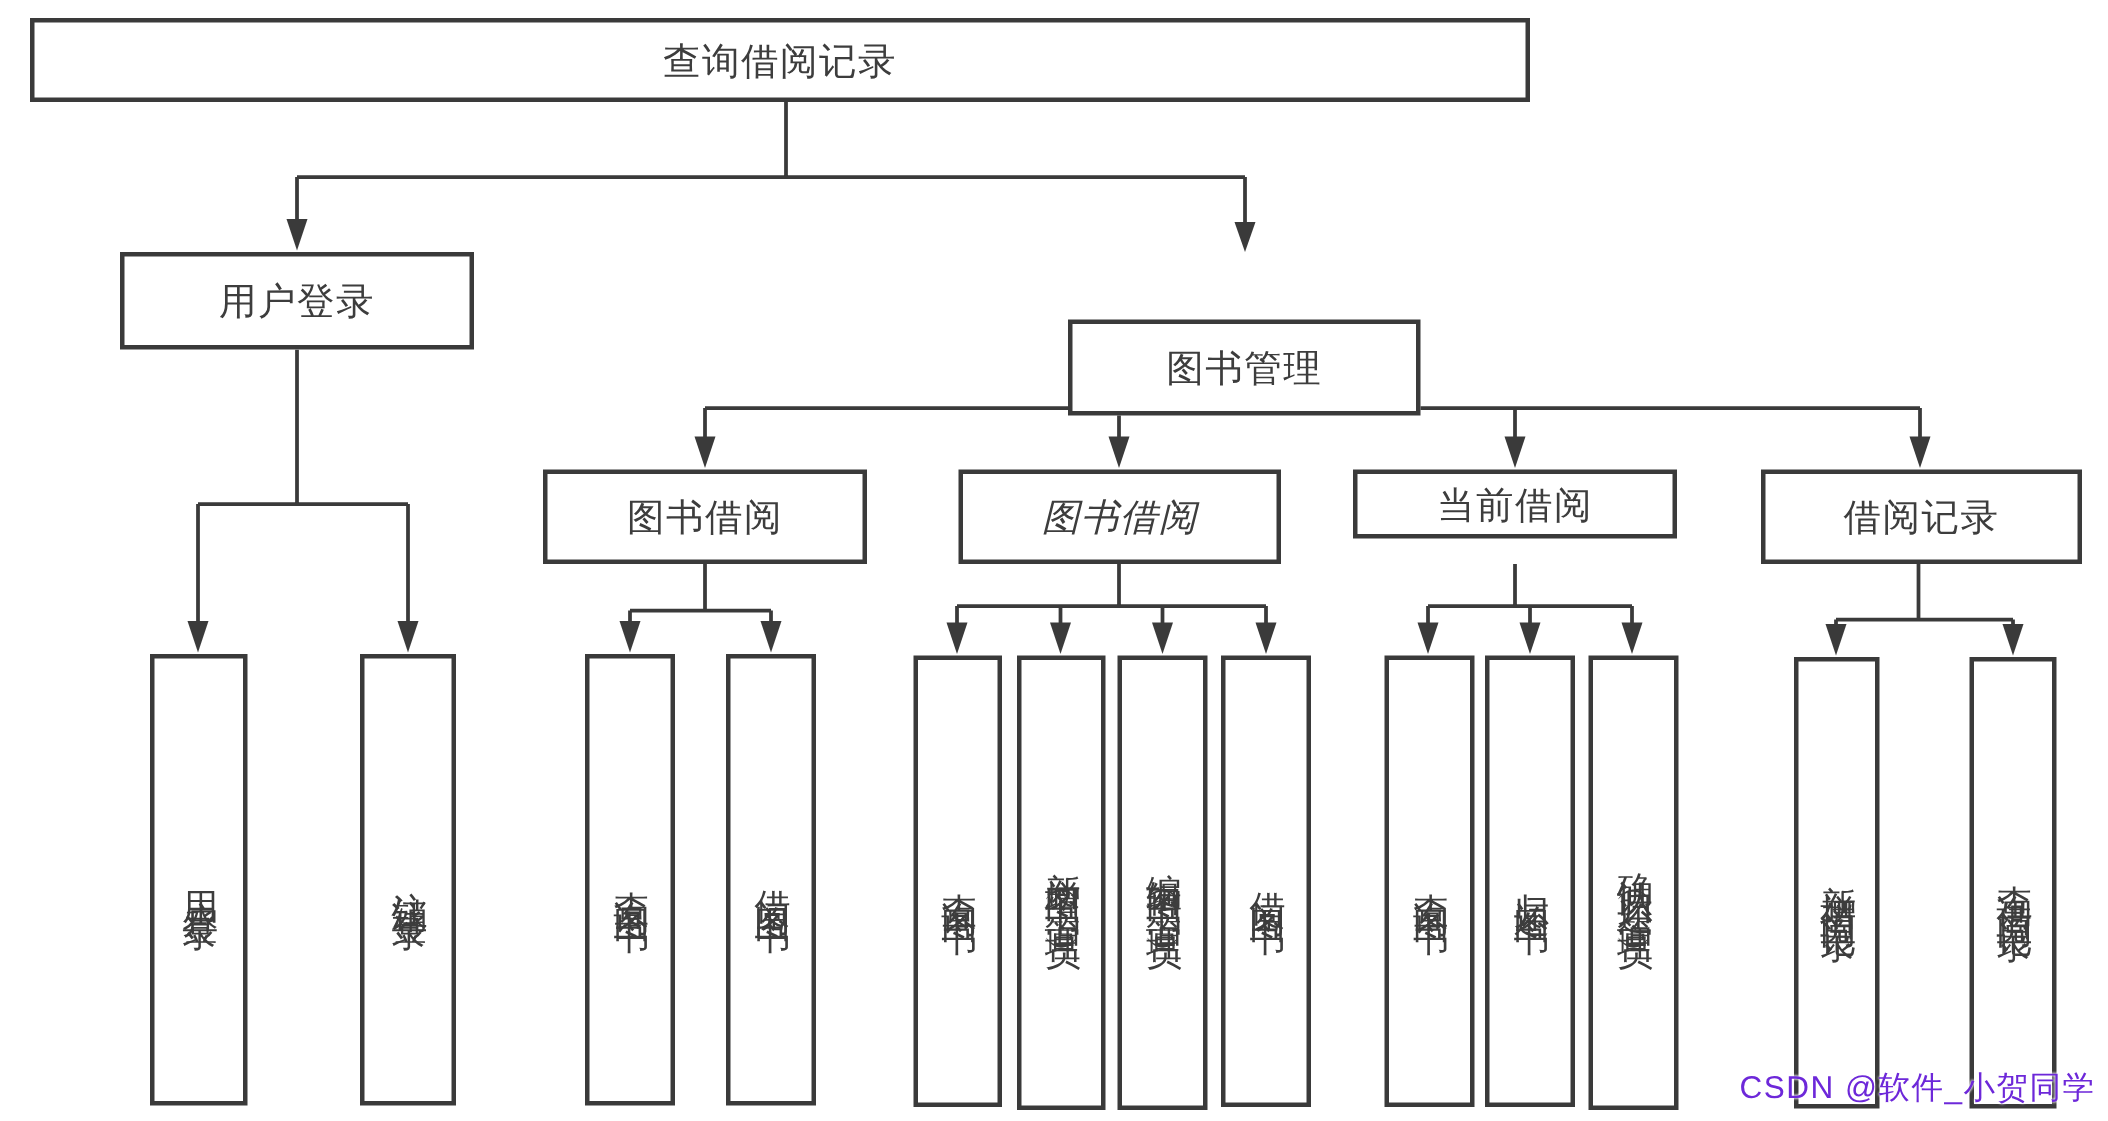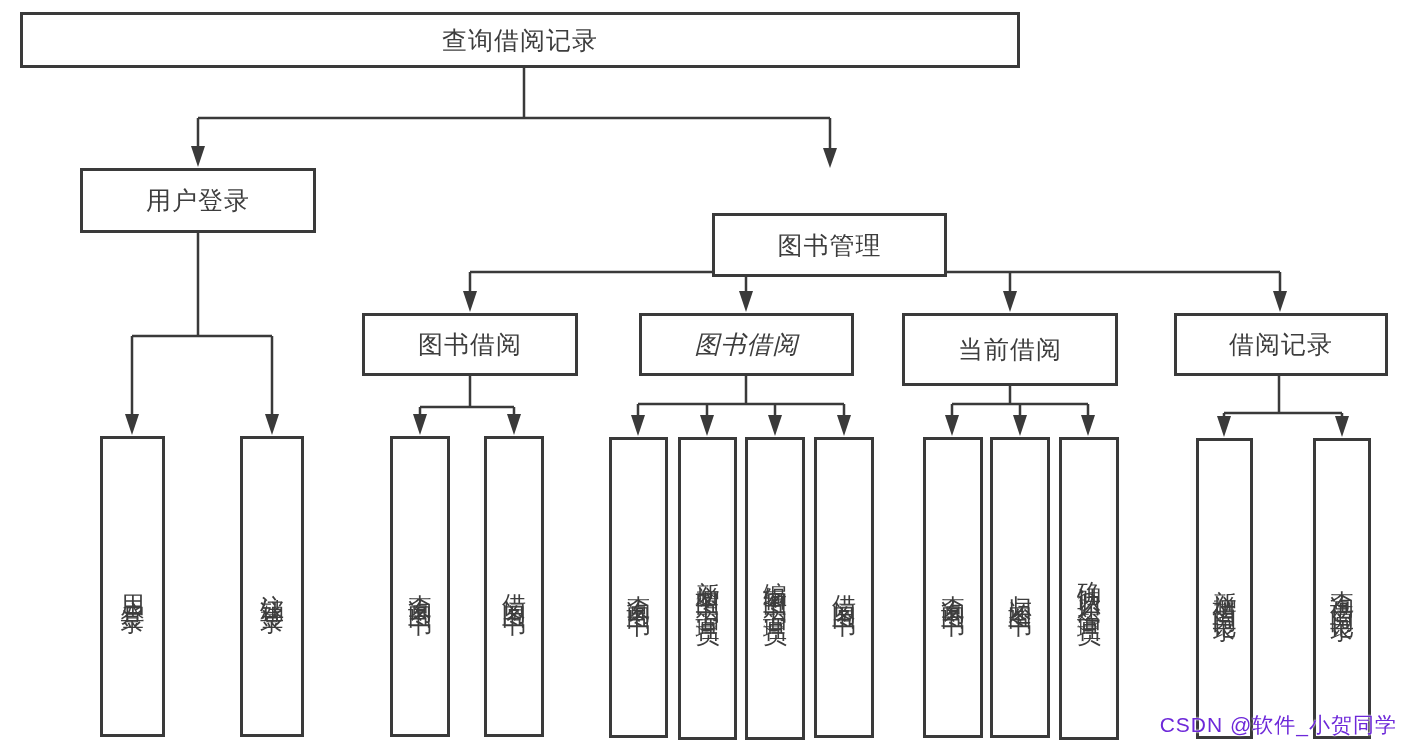--- a/index.html
+++ b/index.html
@@ -85,21 +85,21 @@
   <div class="node h-node" style="left:712px; top:169px; width:235px; height:64px;margin-top:44px;">
     <span>图书管理</span>
   </div>
 
   <div class="node h-node" style="left:362px; top:313px; width:216px; height:63px;">
     <span>图书借阅</span>
   </div>
   <div class="node h-node" style="left:639px; top:313px; width:215px; height:63px;font-style:italic;">
     <span>图书借阅</span>
   </div>
-  <div class="node h-node" style="left:902px; top:313px; width:216px; height:73px;">
+  <div class="node h-node" style="left:902px; top:313px; width:216px; height:46px;">
     <span>当前借阅</span>
   </div>
   <div class="node h-node" style="left:1174px; top:313px; width:214px; height:63px;text-align:right;">
     <span>借阅记录</span>
   </div>
 
   <div class="node v-node" style="left:100px; top:436px; width:65px; height:301px;">
     <span>用户登录</span>
   </div>
   <div class="node v-node" style="left:240px; top:436px; width:64px; height:301px;">

